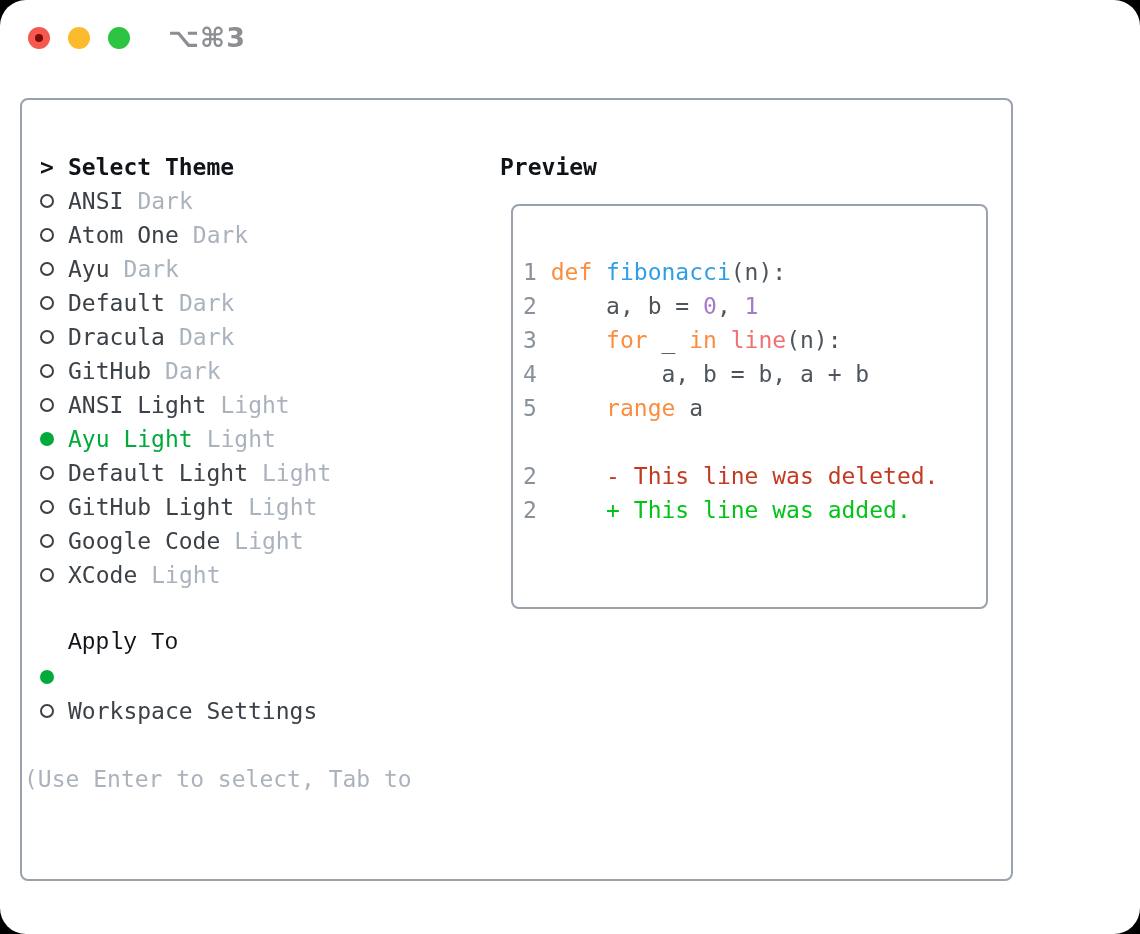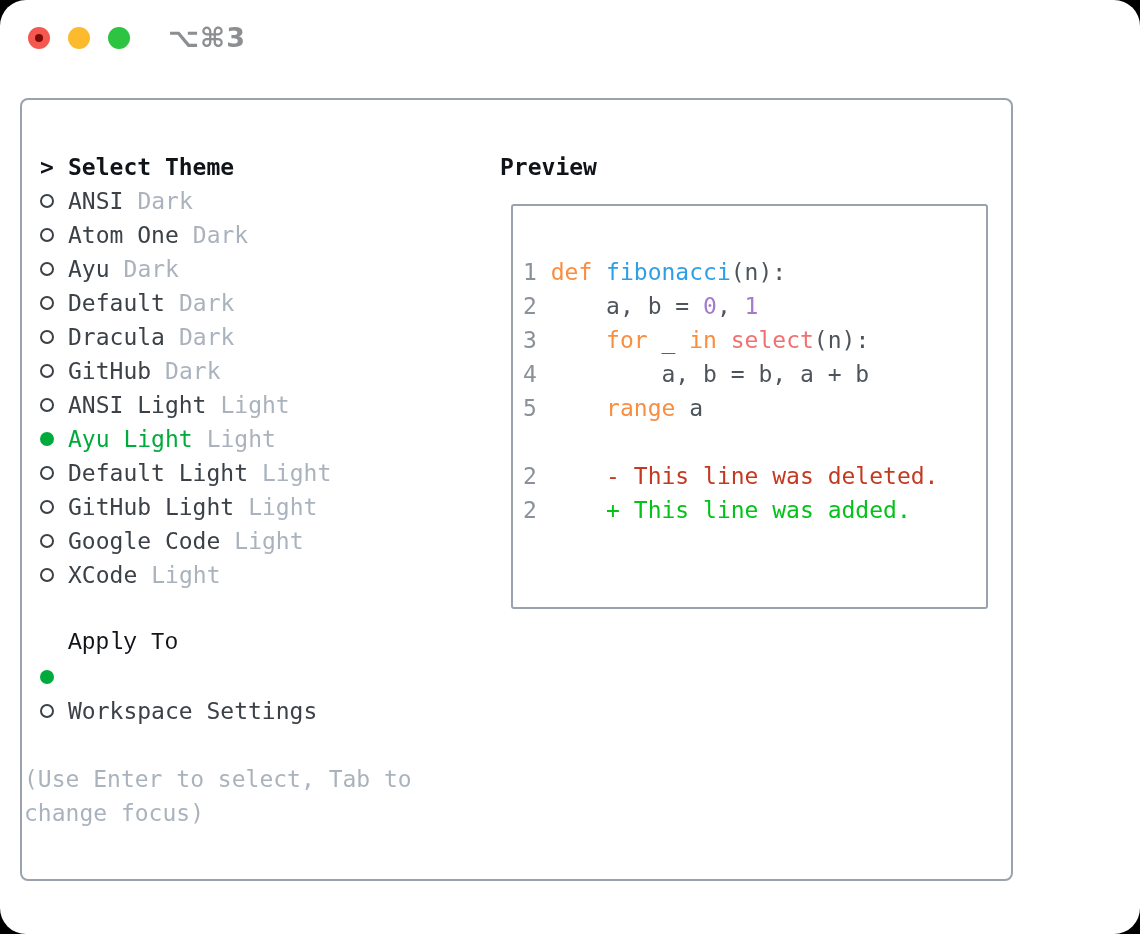--- a/index.html
+++ b/index.html
@@ -41,21 +41,21 @@
   .name{color:var(--item_name);}
   .selected .name{color:var(--selected_green);}
   .variant{color:var(--item_variant);margin-left:14px;}
   .apply-section{position:absolute;left:18px;top:526px;}
   .apply-header{padding-left:28px;color:var(--header_text);font-family:Liberation Mono, monospace;}
   .help-section{position:absolute;left:2px;top:662px;color:var(--help_text);}
   
   .preview-label{position:absolute;left:478px;top:50px;font-weight:bold;color:var(--header_text);}
   .preview-box{
     position:absolute;left:489px;top:104px;width:477px;height:405px;
-    border:2px solid var(--border);border-radius:3px;box-sizing:border-box;
+    border:2px solid var(--border);border-radius:8px;box-sizing:border-box;
   }
   .code{padding:49px 0 0 10px;}
   .code-line{height:34px;line-height:34px;white-space:pre;}
   .c-ln{color:var(--ln);}   .c-tx{color:var(--tx);}   .c-kw{color:var(--kw);}
   .c-fn{color:var(--fn);}   .c-num{color:var(--num);} .c-call{color:var(--call);}
   .c-ctx{color:var(--ctx);} .c-del{color:var(--del);margin-top:12px;} .c-add{color:var(--add);}
 </style>
 </head>
 <body>
 
@@ -95,30 +95,29 @@
     <div class="apply-section">
       <div class="row apply-header">Apply To</div>
       <div id="apply-list">
           <div class="row selected"><span class="bullet"></span></div>
           <div class="row"><span class="bullet"></span><span class="name">Workspace Settings</span></div>
         </div>
     </div>
 
     <div class="help-section" id="help">
         <div class="row">(Use Enter to select, Tab to</div>
-        <div class="row">change focus)</div>
       </div>
 
     <div class="row preview-label">Preview</div>
 
     <div class="preview-box">
       <div class="code" id="code">
           <div class="code-line"><span class="c-ln">1 </span><span class="c-kw">def</span><span class="c-tx"> </span><span class="c-fn">fibonacci</span><span class="c-tx">(n):</span></div>
           <div class="code-line"><span class="c-ln">2 </span><span class="c-tx">    a, b = </span><span class="c-num">0</span><span class="c-tx">, </span><span class="c-num">1</span></div>
-          <div class="code-line"><span class="c-ln">3 </span><span class="c-tx">    </span><span class="c-kw">for</span><span class="c-tx"> _ </span><span class="c-kw">in</span><span class="c-tx"> </span><span class="c-call">select</span><span class="c-tx">(n):</span></div>
+          <div class="code-line"><span class="c-ln">3 </span><span class="c-tx">    </span><span class="c-kw">for</span><span class="c-tx"> _ </span><span class="c-kw">in</span><span class="c-tx"> </span><span class="c-call">line</span><span class="c-tx">(n):</span></div>
           <div class="code-line"><span class="c-ln">4 </span><span class="c-tx">        a, b = b, a + b</span></div>
           <div class="code-line"><span class="c-ln">5 </span><span class="c-tx">    </span><span class="c-kw">range</span><span class="c-tx"> a</span></div>
           <div class="code-line"></div>
           <div class="code-line"><span class="c-ln">2</span><span class="c-tx">     </span><span class="c-del">- This line was deleted.</span></div>
           <div class="code-line"><span class="c-ln">2</span><span class="c-tx">     </span><span class="c-add">+ This line was added.</span></div>
         </div>
     </div>
 
   </div>
 </div>

